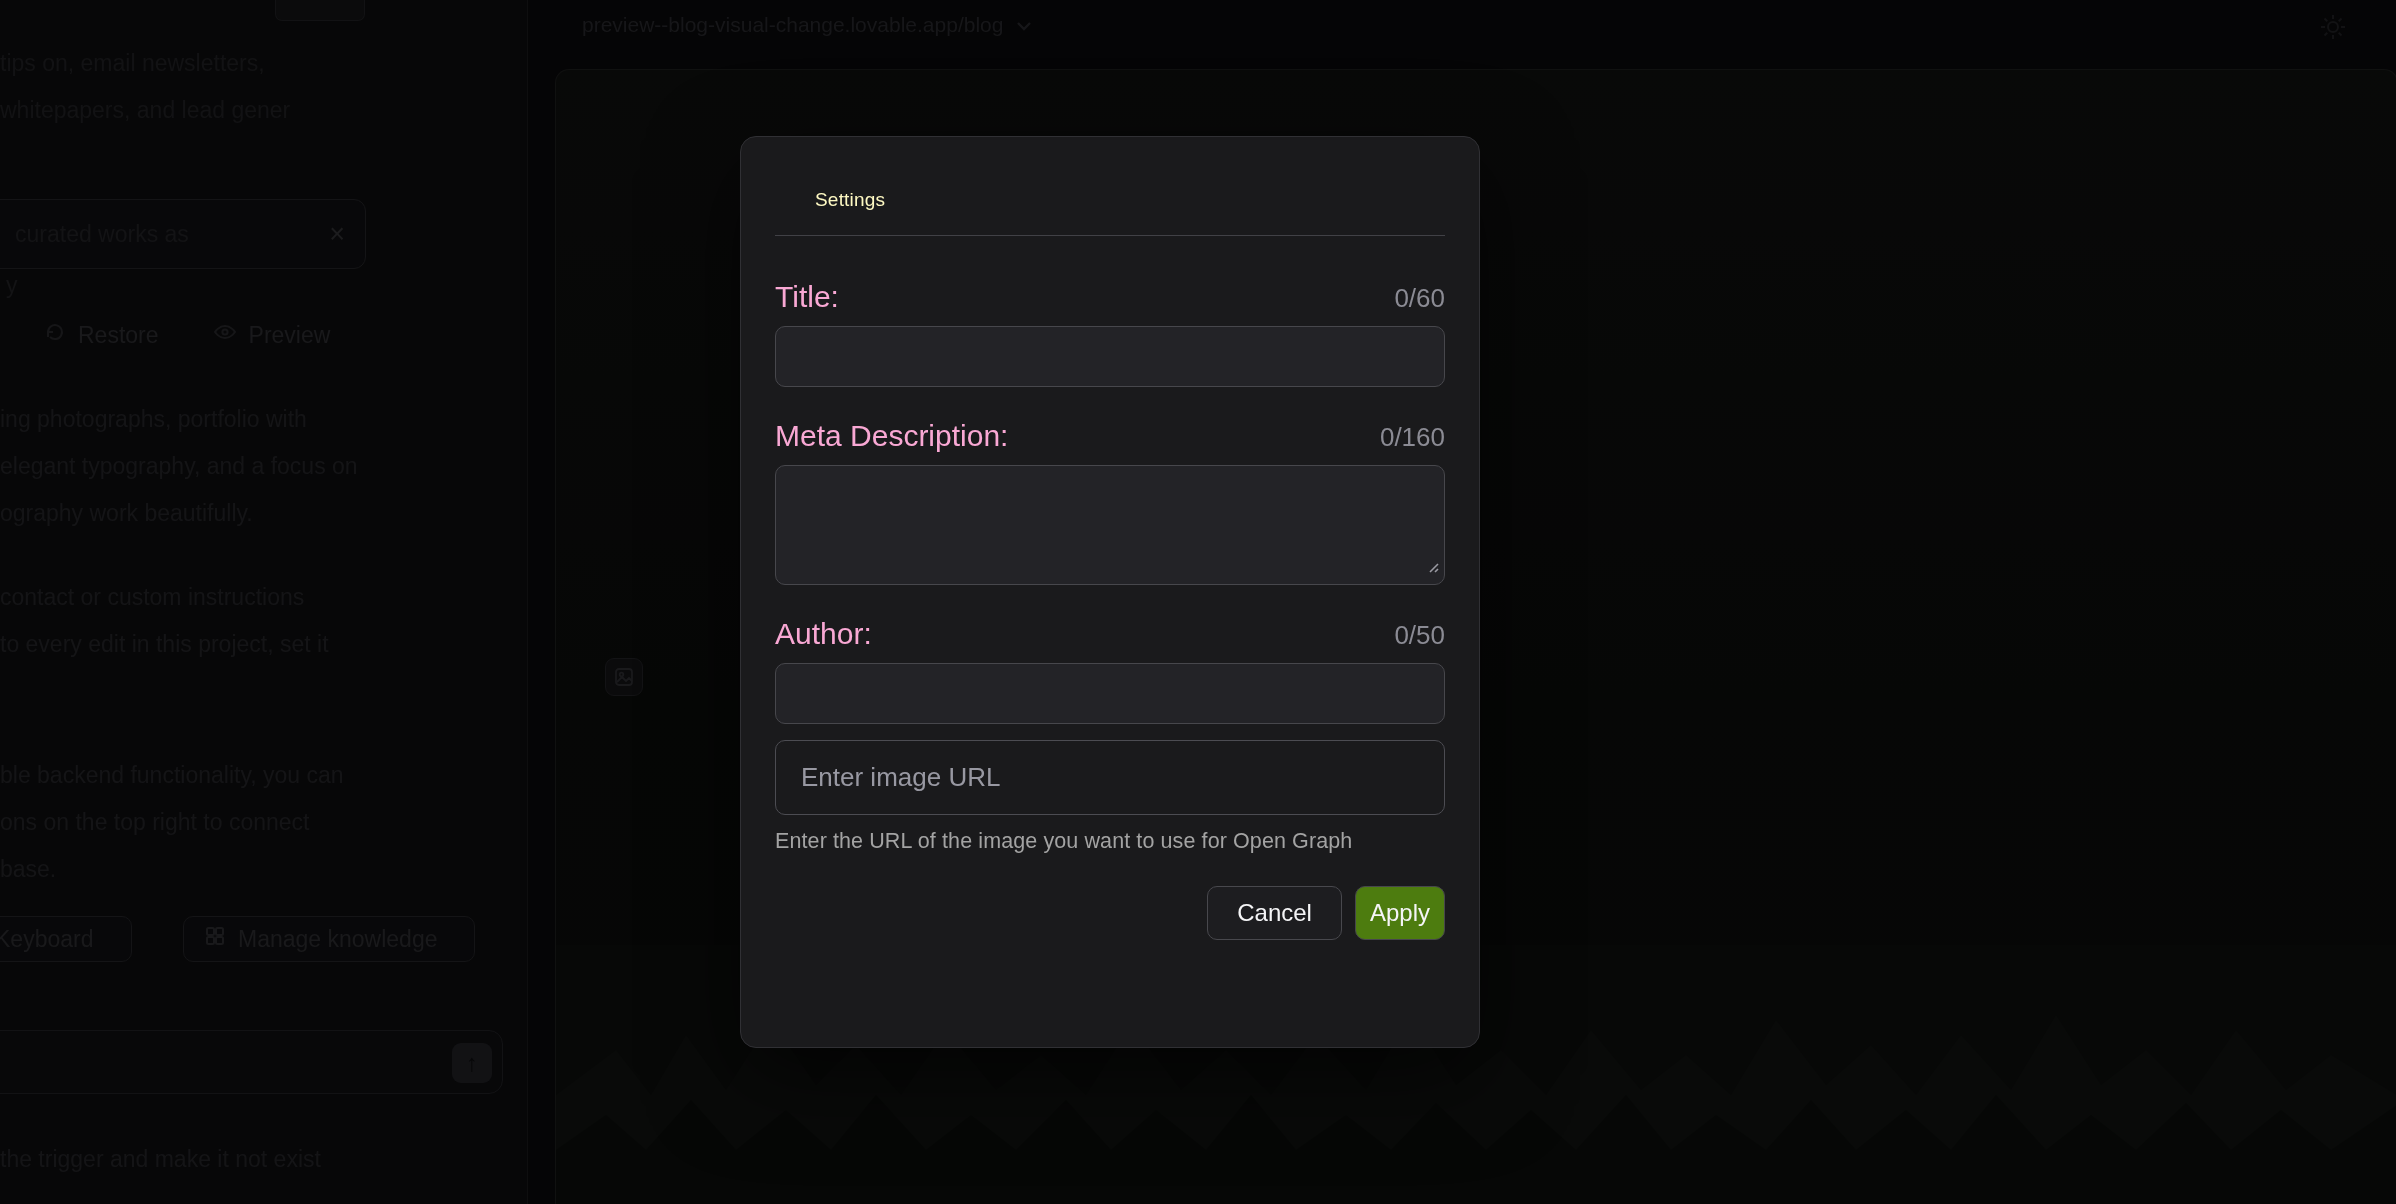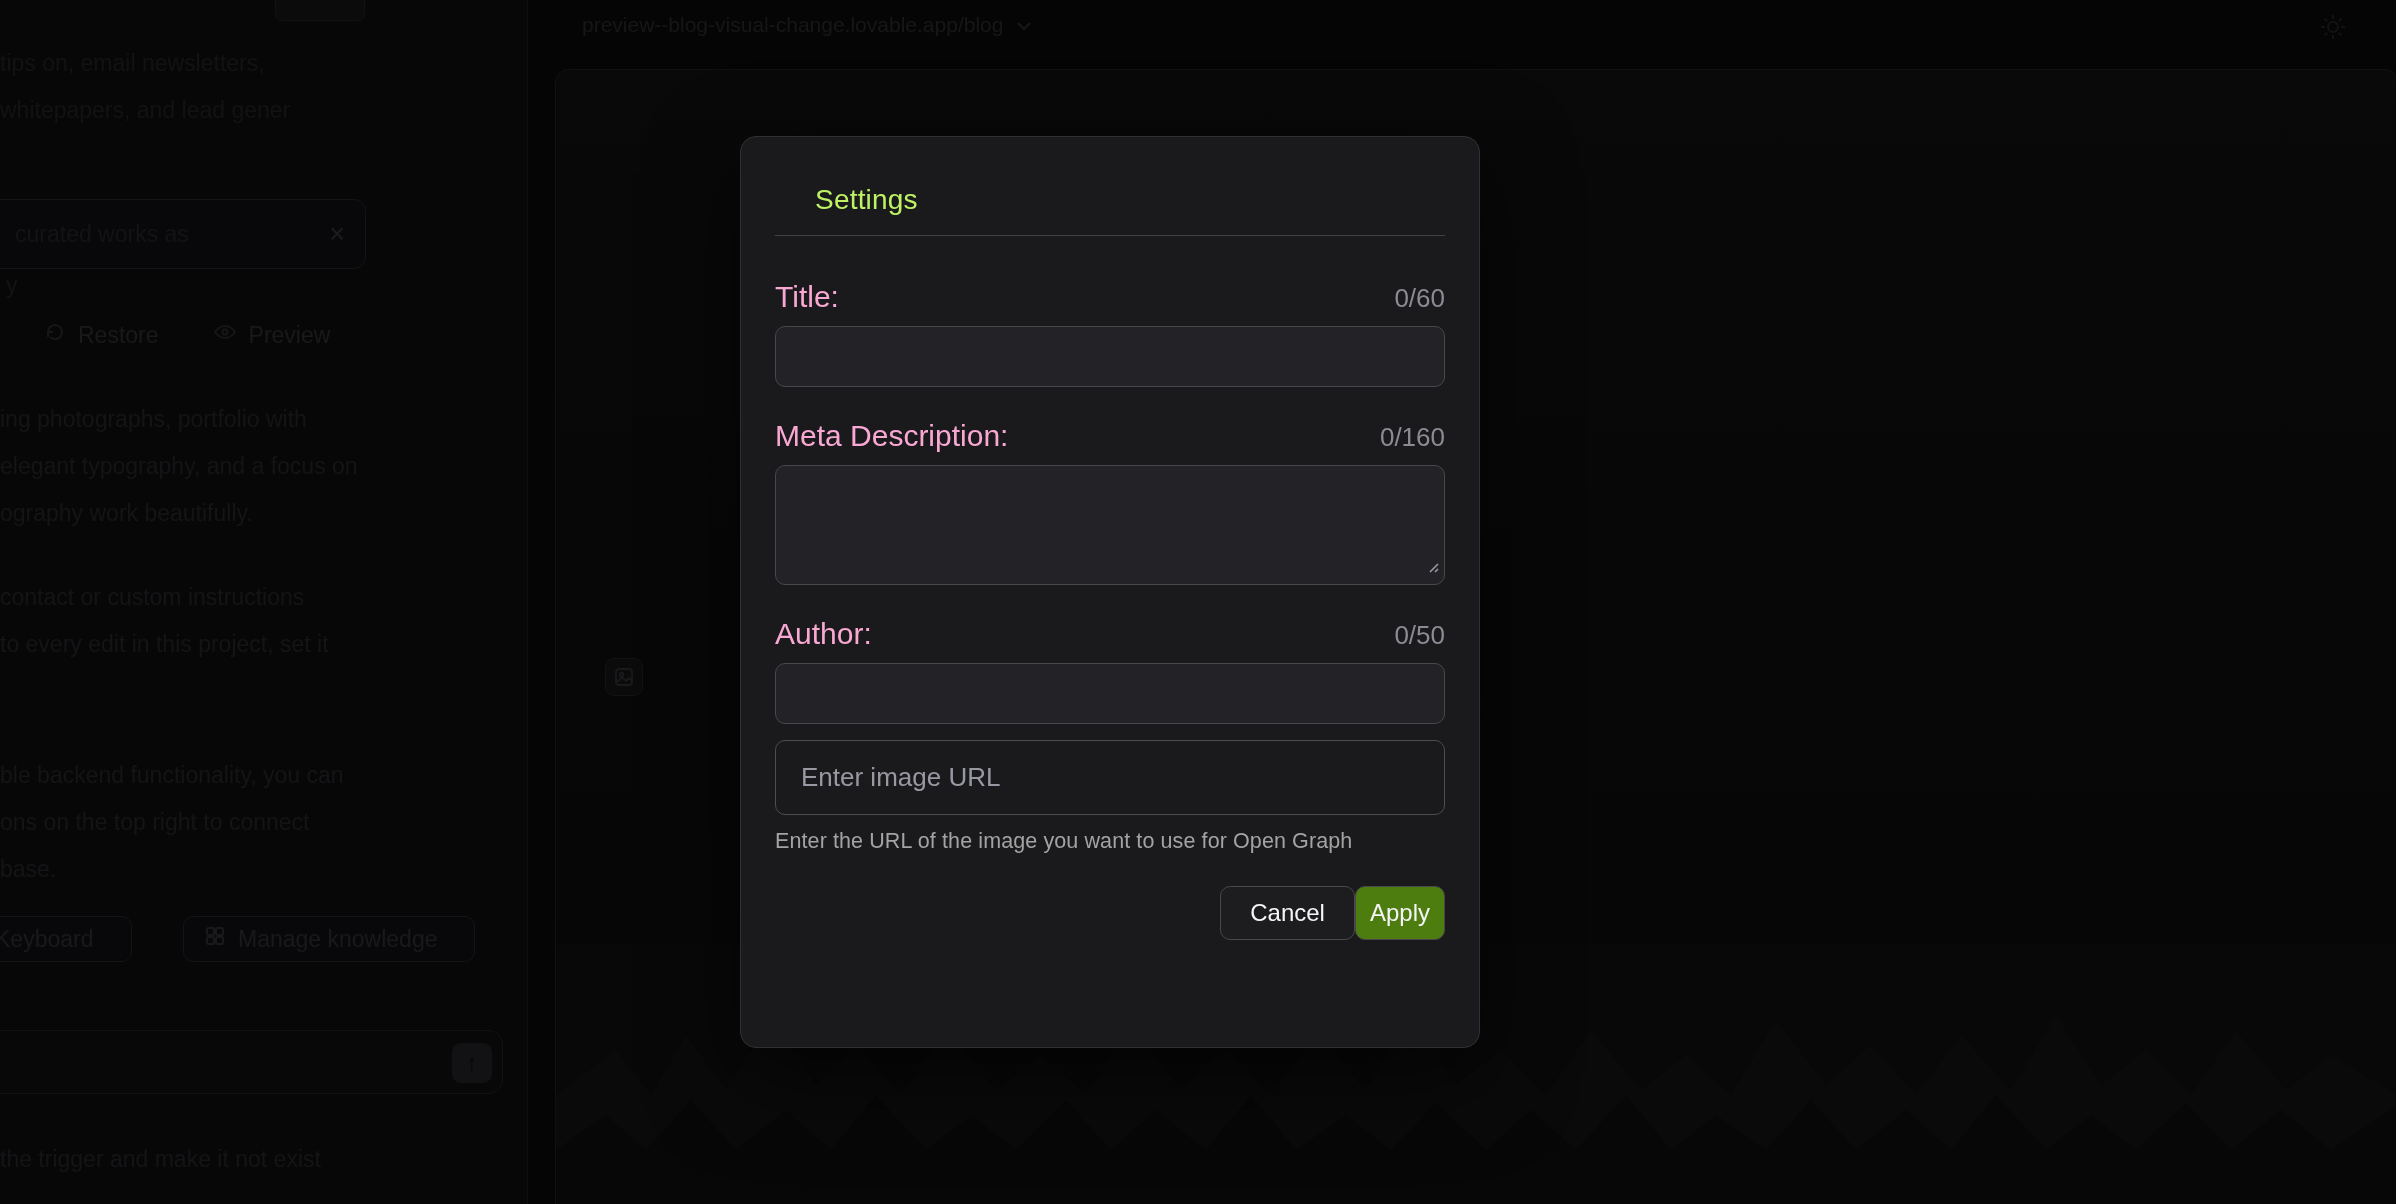--- a/index.html
+++ b/index.html
@@ -36,21 +36,21 @@
   .forest{position:absolute;left:0;bottom:0;width:100%;height:260px;}
   
   .overlay{position:absolute;inset:0;background:rgba(4,4,5,0.42);}
   
   .modal{
     position:absolute;left:740px;top:136px;width:740px;height:912px;box-sizing:border-box;
     background:#1a1a1c;border:1px solid #303034;border-radius:16px;
     box-shadow:0 30px 90px rgba(0,0,0,.6);
     padding:0 34px;color:#e9e9ec;
   }
-  .modal-title{margin:50px 0 0 40px;font-size:28px;line-height:26px;font-weight:500;color:#bef264;letter-spacing:.2px;}
+  .modal-title{margin:50px 0 0 40px;font-size:19px;line-height:26px;font-weight:500;color:#fef9c3;letter-spacing:.2px;}
   .modal-divider{margin-top:22px;height:1px;background:#414146;}
   .field-head{display:flex;align-items:baseline;justify-content:space-between;height:30px;}
   .field-head.first{margin-top:44px;}
   .field-head.next{margin-top:32px;}
   .field-label{font-size:30px;color:#f9a8d4;}
   .field-counter{font-size:26px;color:#8b8b94;}
   .t-input{
     margin-top:16px;width:100%;box-sizing:border-box;height:61px;border-radius:10px;
     background:#232327;border:1px solid #47474c;color:#e9e9ec;font-size:24px;
     padding:0 22px;font-family:inherit;outline:none;display:block;
@@ -62,21 +62,21 @@
     padding:14px 22px;font-family:inherit;outline:none;resize:none;
   }
   .ta-grip{position:absolute;right:5px;bottom:7px;pointer-events:none;color:#9a9aa2;}
   .url-input{
     margin-top:16px;width:100%;box-sizing:border-box;height:75px;border-radius:10px;
     background:#1a1a1c;border:1px solid #4c4c52;color:#f97316;font-size:26px;
     padding:13px 25px;font-family:inherit;outline:none;display:block;
   }
   .url-input::placeholder{color:#9898a2;opacity:1;}
   .helper{margin-top:14px;font-size:21.5px;color:#a3a3a3;letter-spacing:.1px;}
-  .btn-row{margin-top:32px;display:flex;justify-content:flex-end;}
+  .btn-row{margin-top:32px;display:flex;justify-content:flex-end;gap:13px;}
   .btn{height:54px;border-radius:10px;font-size:24px;color:#f5f5f7;font-family:inherit;cursor:pointer;display:flex;align-items:center;}
   .btn-cancel{background:#1d1d20;border:1.5px solid #48484d;padding:0 29px;}
   .btn-apply{background:#4d7c0f;border:1.5px solid #47474c;padding:0 14px;}
 </style>
 </head>
 <body>
 
 <div class="screen">
 
   <div class="sidebar">

